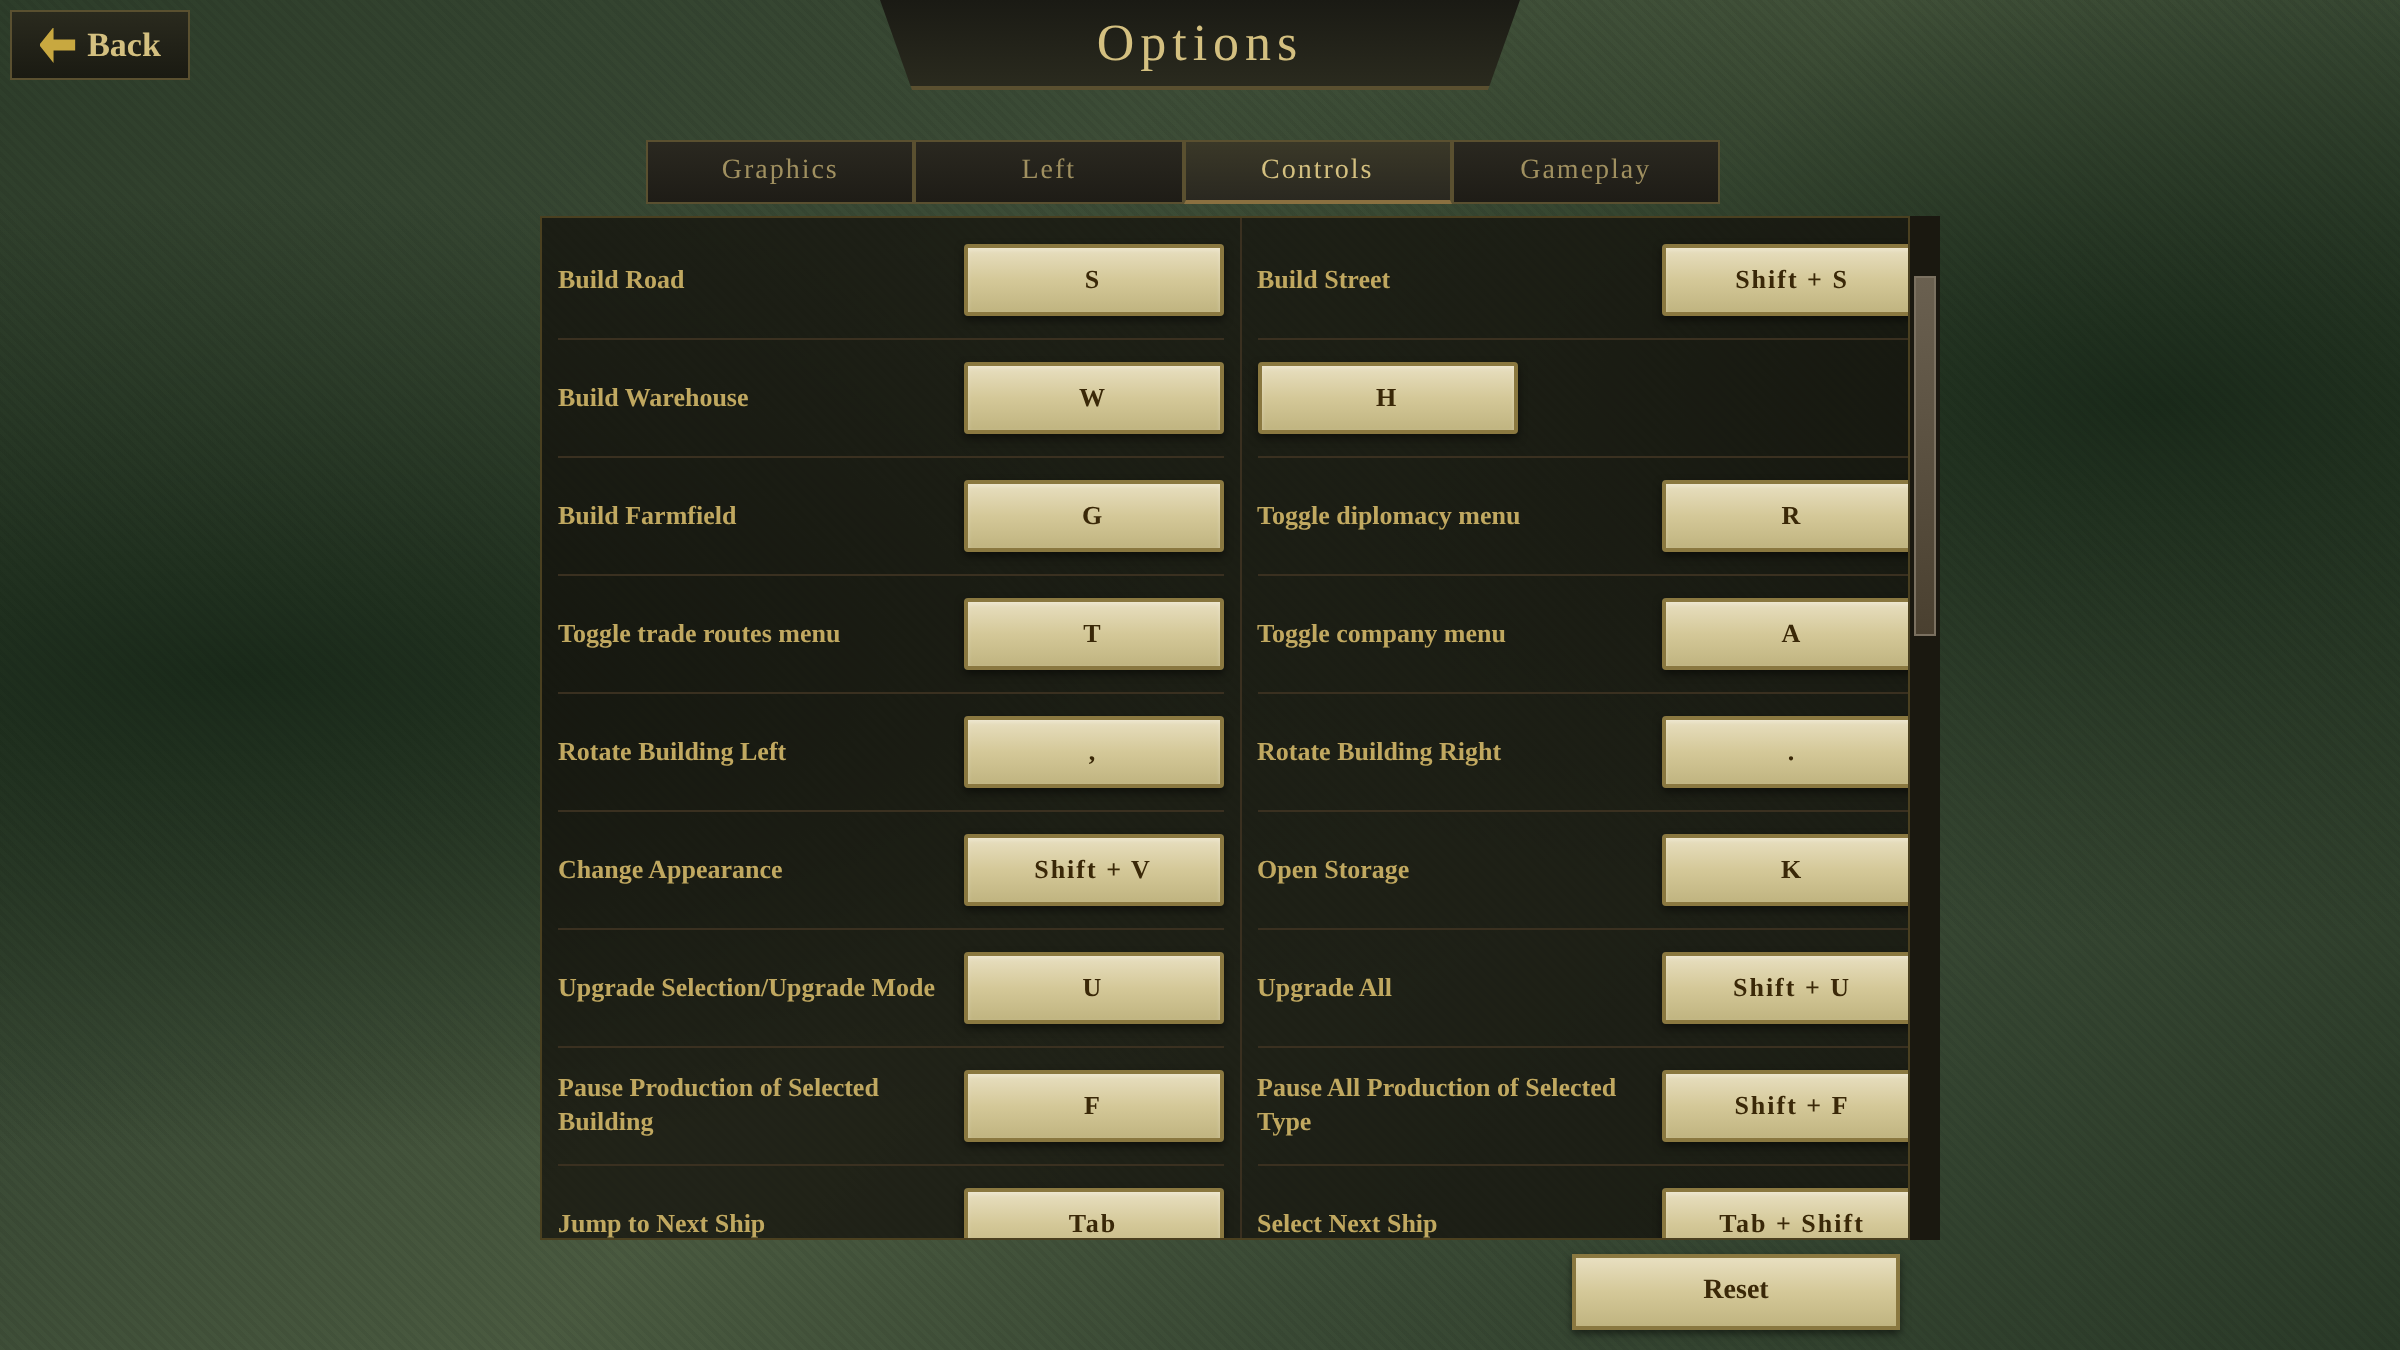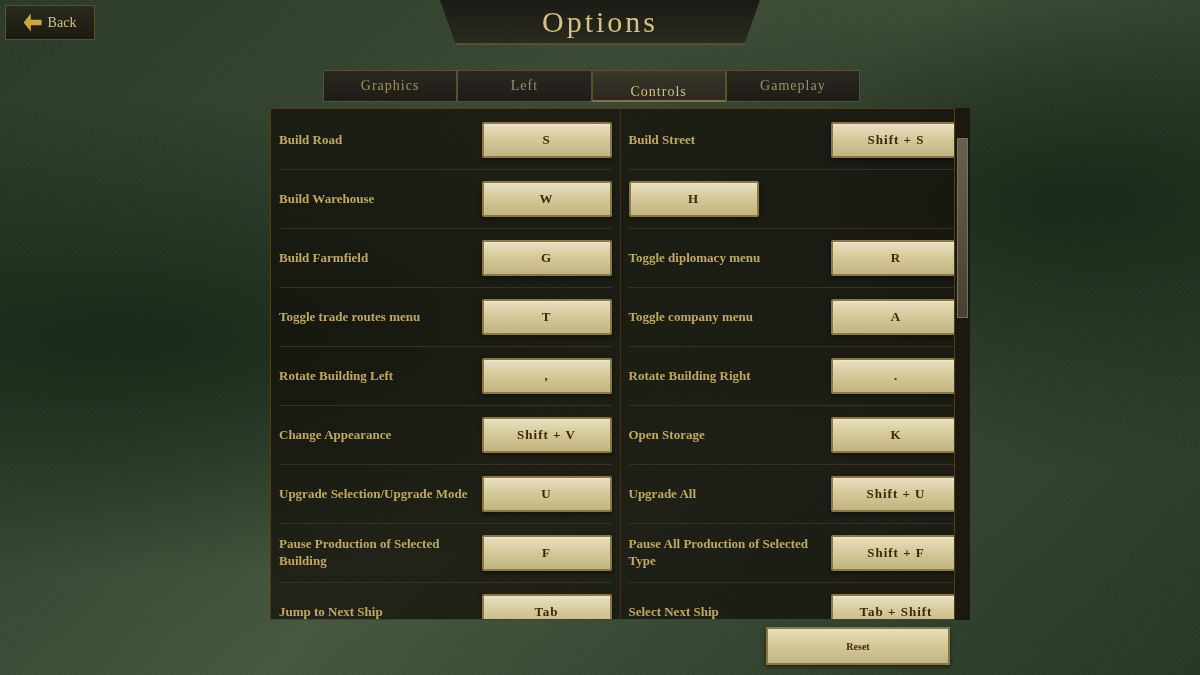--- a/index.html
+++ b/index.html
@@ -62,26 +62,27 @@
 
     .back-icon {
       width: 18px;
       height: 18px;
       background: #c8a840;
       clip-path: polygon(40% 0%, 40% 35%, 100% 35%, 100% 65%, 40% 65%, 40% 100%, 0% 50%);
     }
 
     .back-label {
       color: #d4c080;
-      font-size: 14px;
+      font-size: 17px;
+      font-weight: bold;
     }
 
     .title {
       color: #d4c080;
-      font-size: 30px;
+      font-size: 26px;
       letter-spacing: 3px;
     }
 
     
     .tabs-container {
       position: absolute;
       top: 70px;
       left: 323px;
       right: 340px;
       display: flex;
@@ -99,21 +100,20 @@
       letter-spacing: 1px;
       border: 1px solid #5a5030;
       background: linear-gradient(180deg, #2a2820 0%, #1e1c16 100%);
       cursor: pointer;
     }
 
     .tab.active {
       background: linear-gradient(180deg, #3a3828 0%, #2a2820 100%);
       color: #d4c080;
       border-bottom: 2px solid #8a7040;
-      align-items: flex-end;
     }
 
     
     .main-panel {
       position: absolute;
       top: 108px;
       left: 270px;
       right: 230px;
       bottom: 55px;
       background: rgba(20, 18, 12, 0.75);
@@ -190,29 +190,29 @@
       letter-spacing: 1px;
       cursor: pointer;
       box-shadow: inset 0 1px 2px rgba(255,255,255,0.3), 0 2px 4px rgba(0,0,0,0.5);
     }
 
     
     .reset-btn {
       position: absolute;
       bottom: 10px;
       right: 250px;
-      width: 184px;
+      width: 164px;
       height: 38px;
       background: linear-gradient(180deg, #e8dfc0 0%, #d4c898 50%, #c0b480 100%);
       border: 2px solid #8a7840;
       display: flex;
       align-items: center;
       justify-content: center;
       color: #3a2808;
-      font-size: 10px;
+      font-size: 14px;
       font-weight: bold;
       cursor: pointer;
       box-shadow: 0 2px 4px rgba(0,0,0,0.5);
     }
 
     .divider {
       border: none;
       border-top: 1px solid #3a3020;
       margin: 2px 0;
     }

